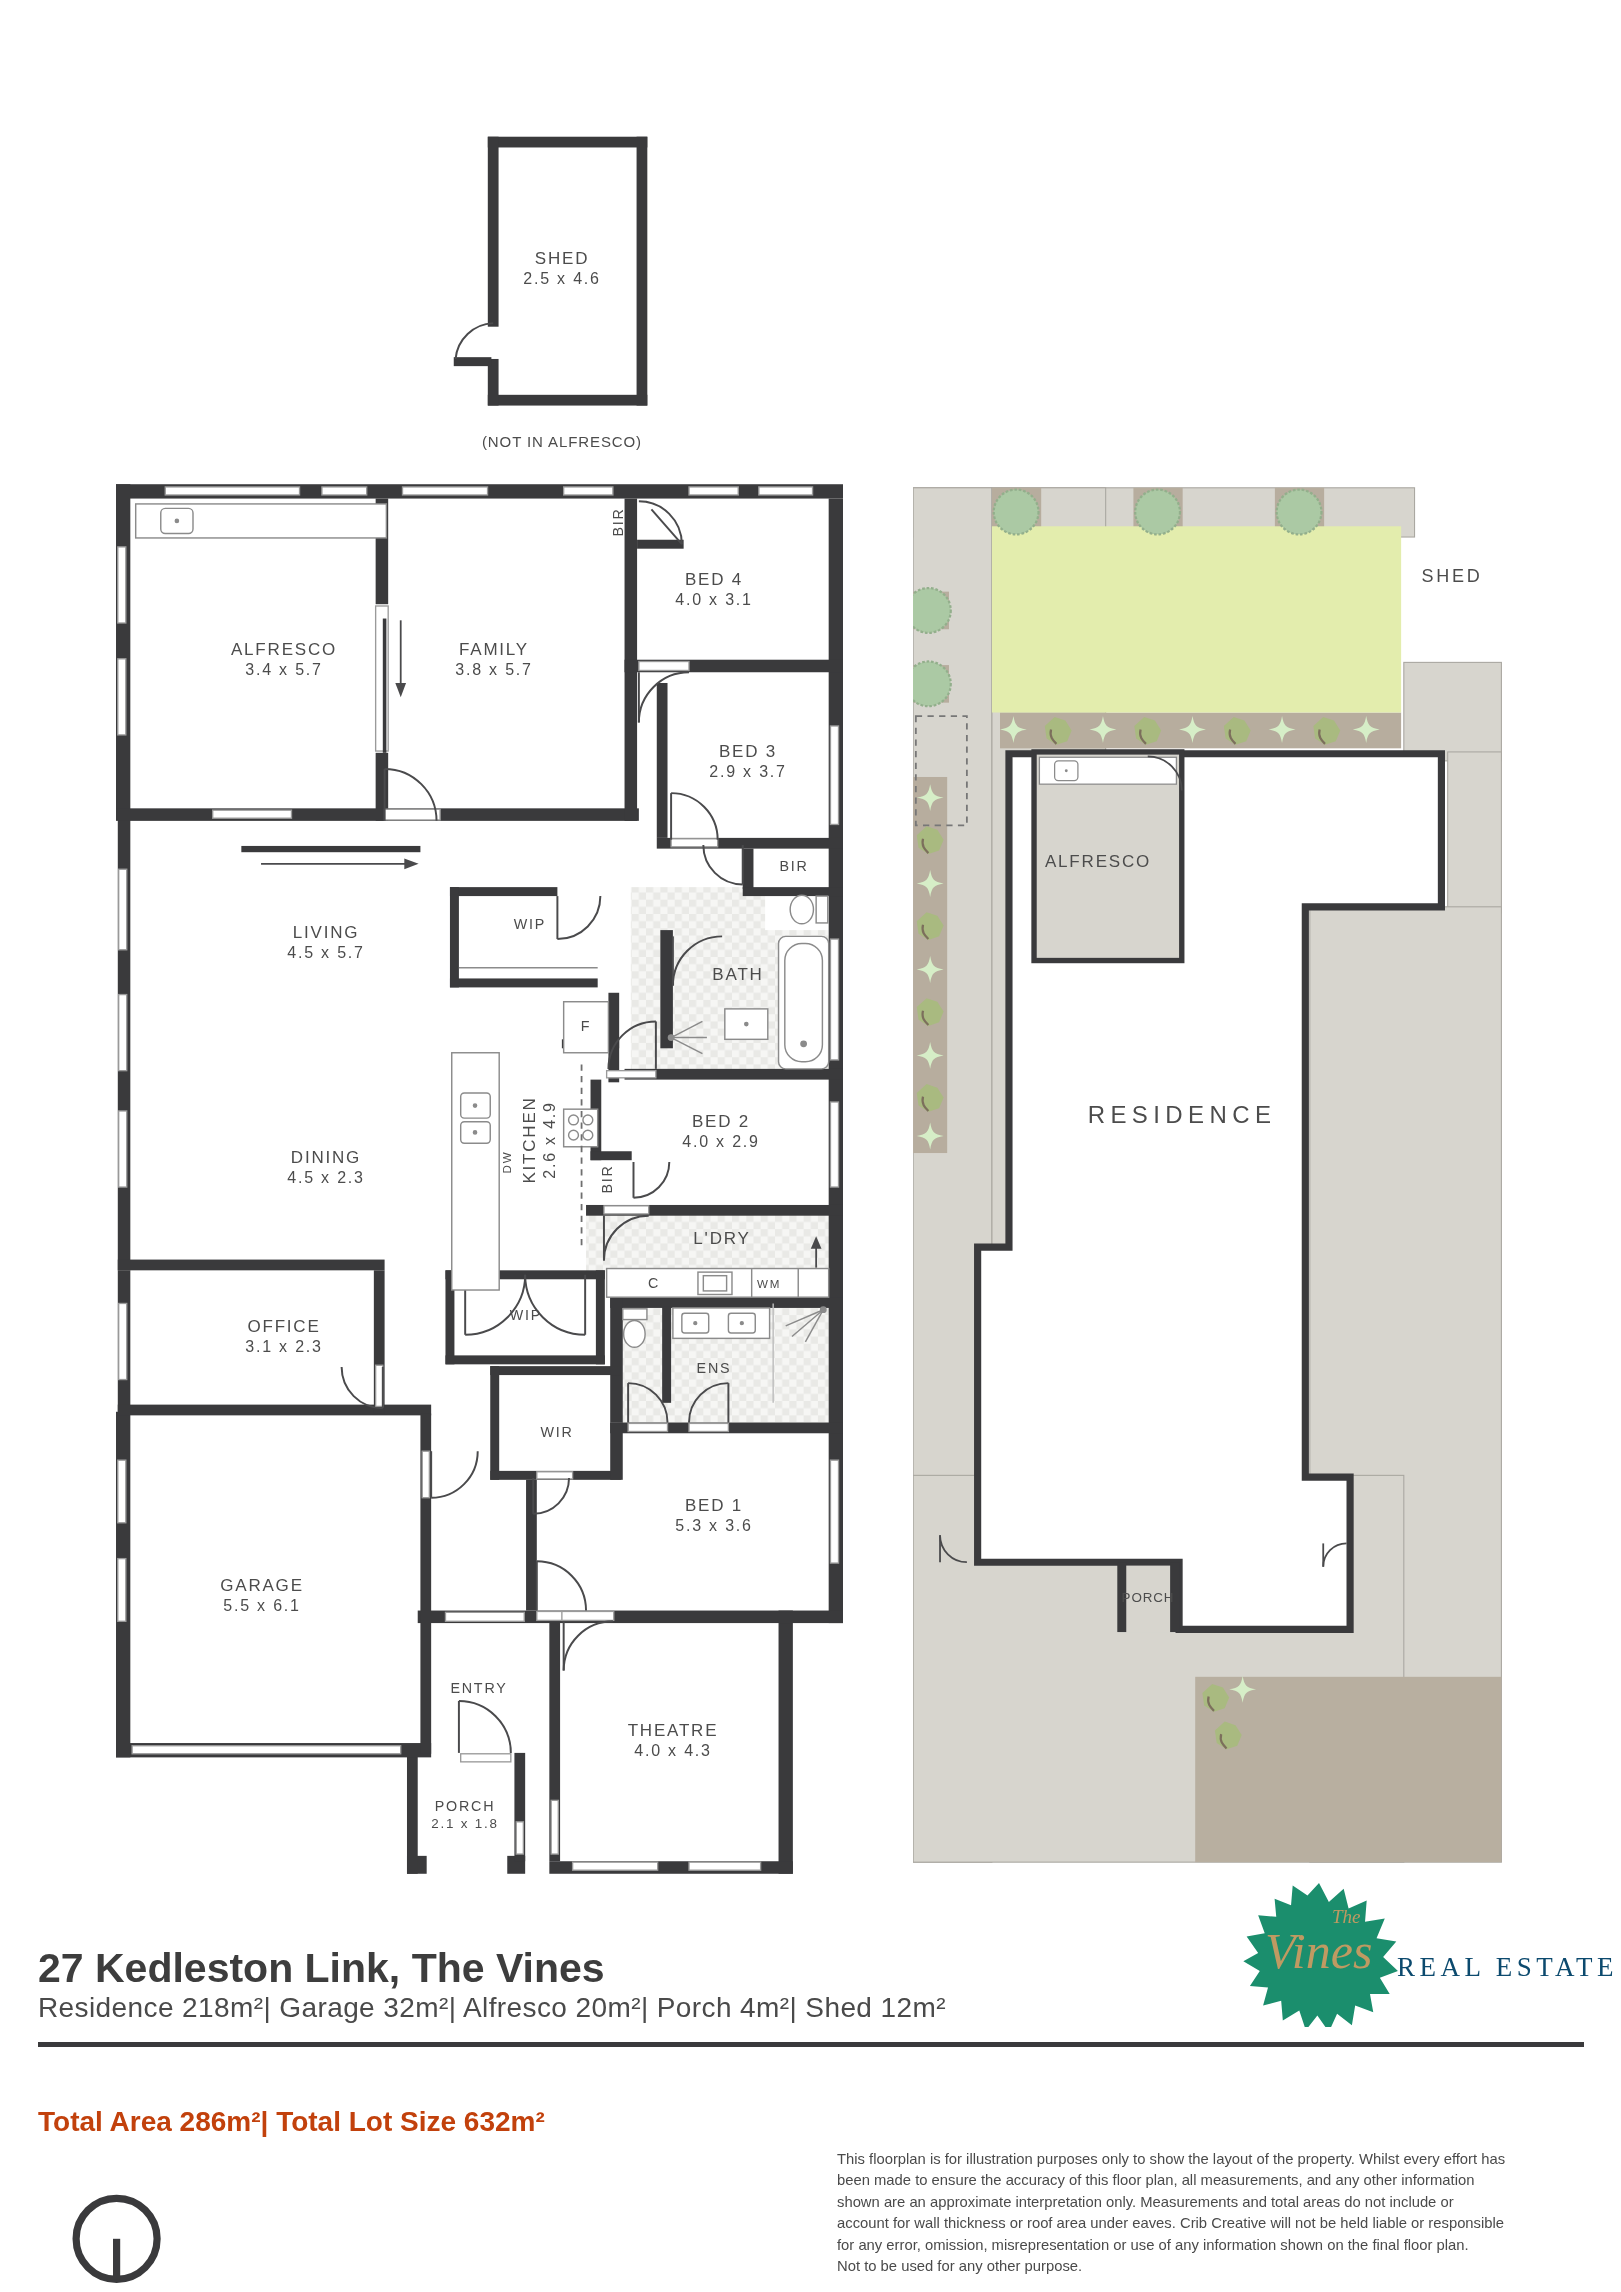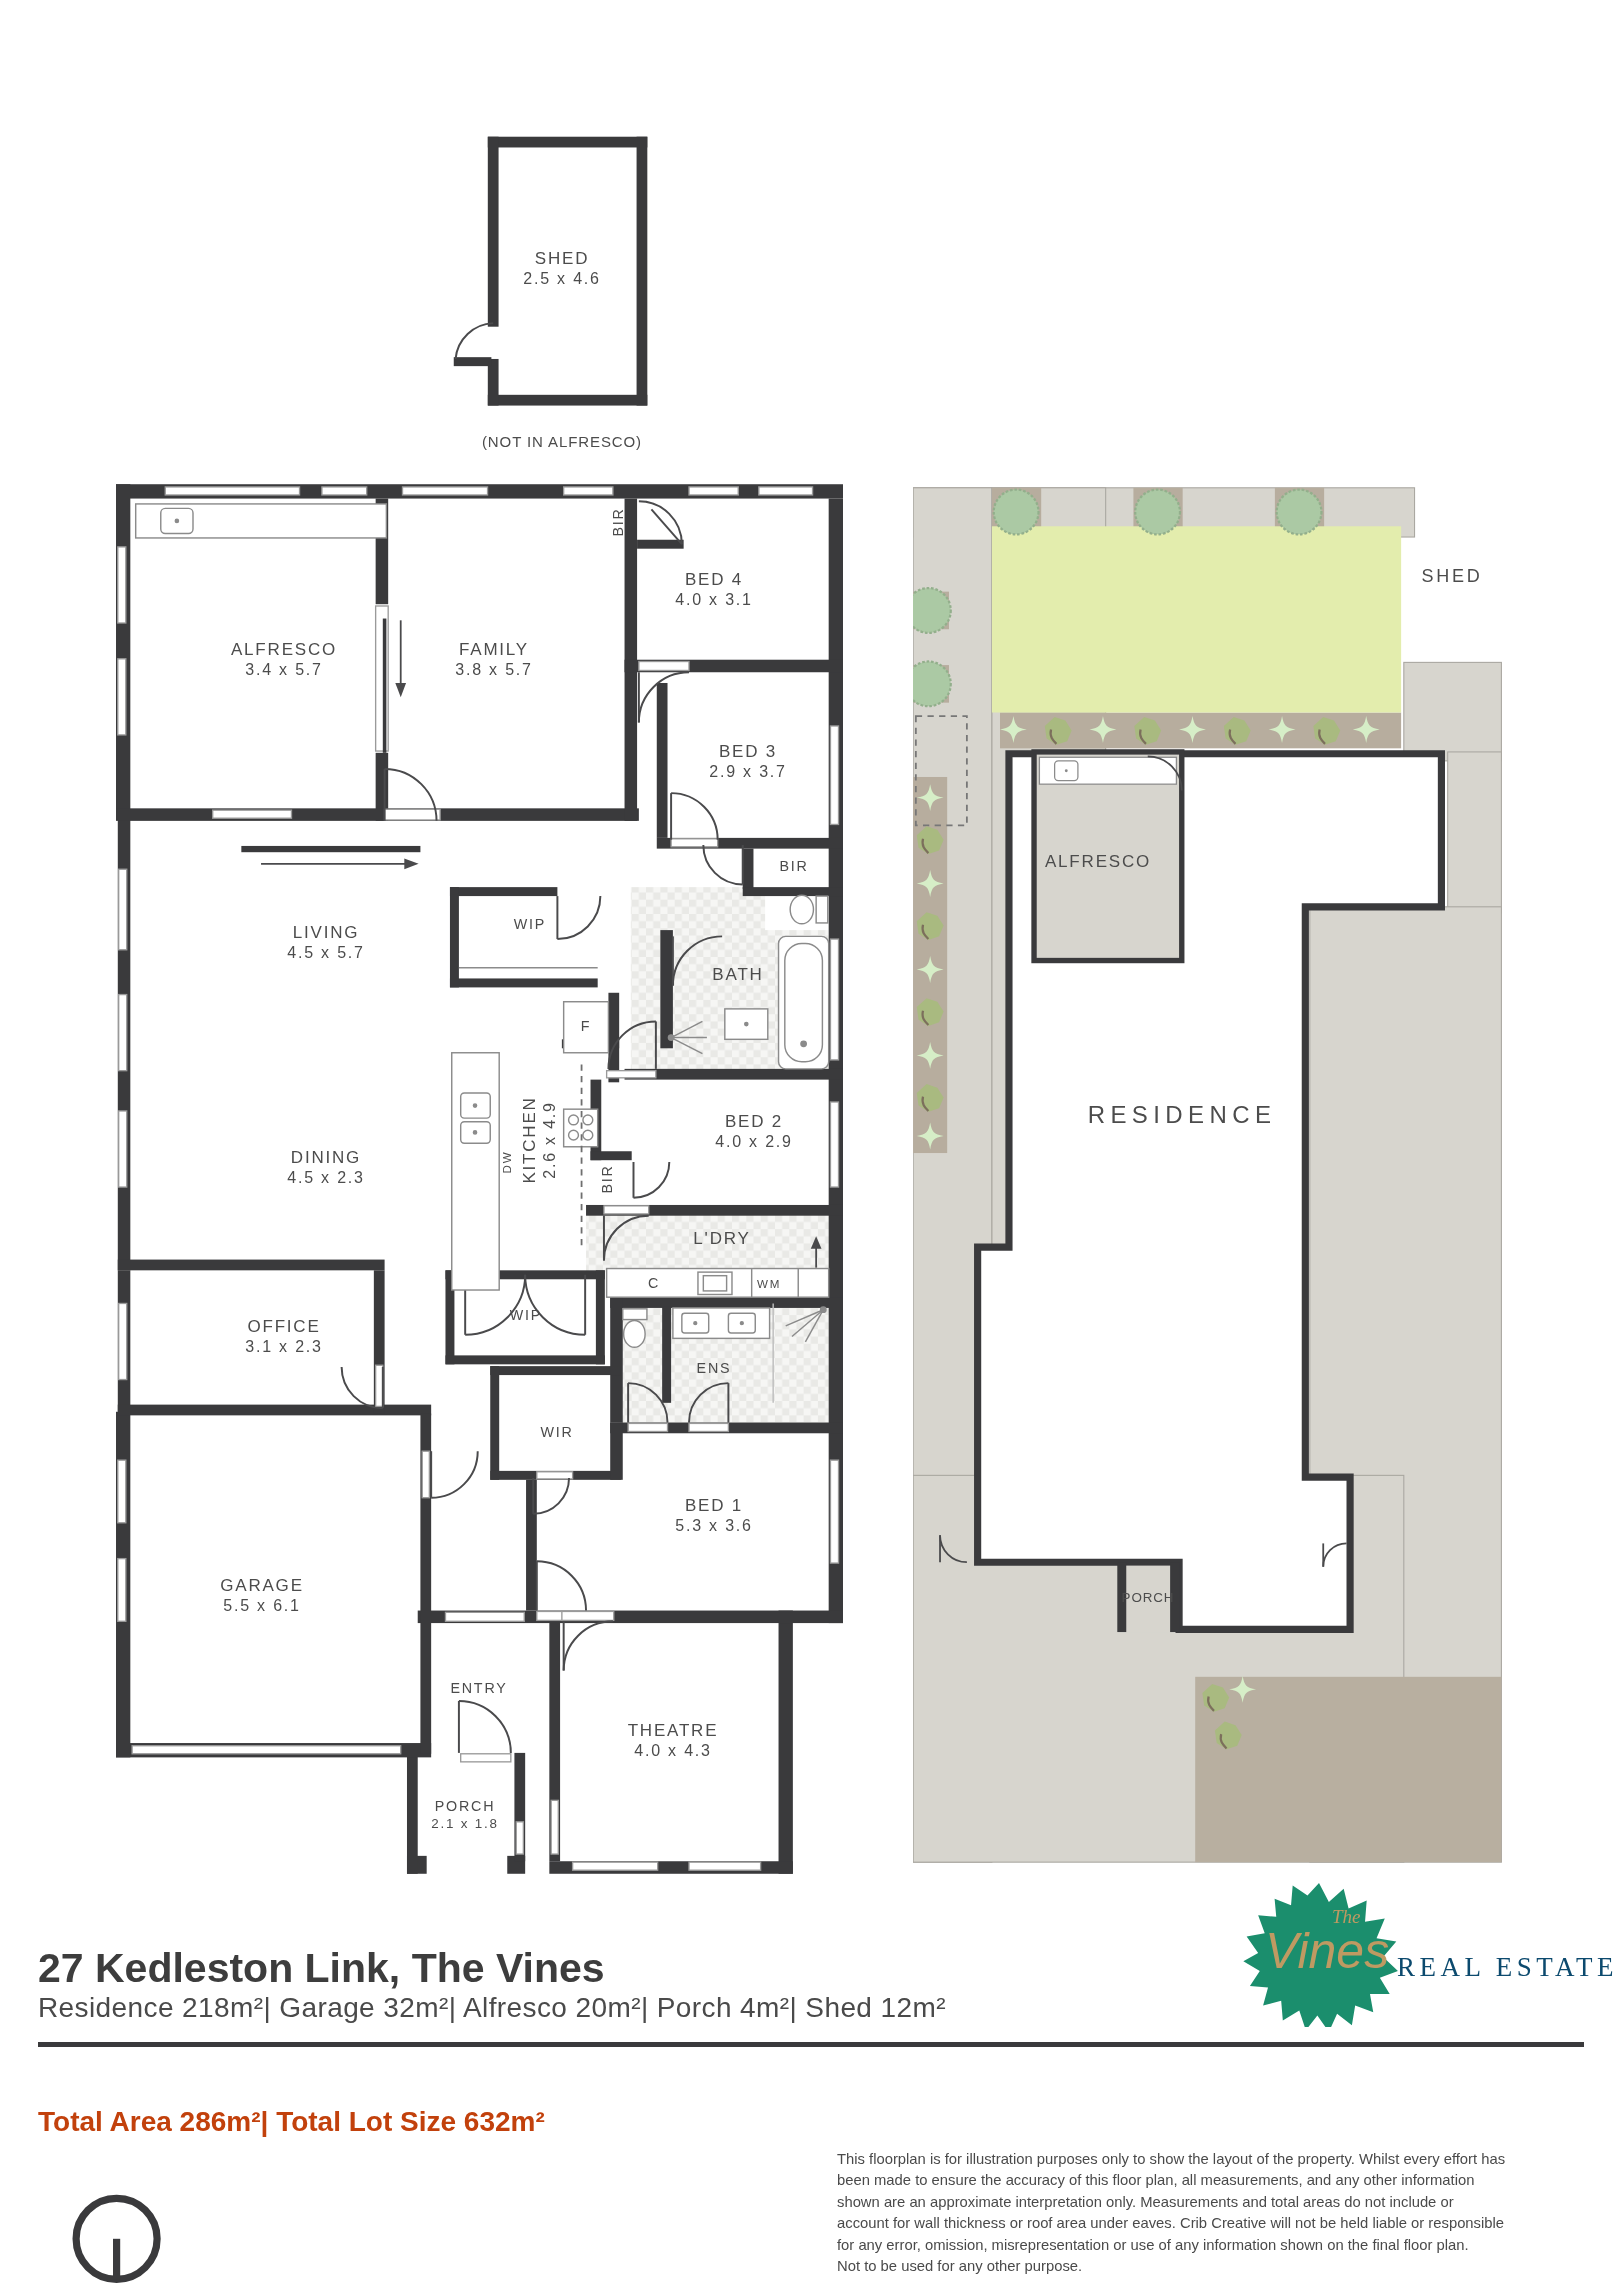--- a/index.html
+++ b/index.html
@@ -22,21 +22,21 @@
     color:#3d3d3d;letter-spacing:0px;}
   .rule{position:absolute;left:38px;top:2042px;width:1546px;height:4.5px;background:#3a3a3c;}
   .areas{position:absolute;left:38px;top:1992px;font-size:28px;color:#4a4a4a;letter-spacing:0.4px;}
   .totals{position:absolute;left:38px;top:2106px;font-size:28px;font-weight:bold;color:#c2410c;}
   .disclaimer{position:absolute;left:837px;top:2149px;width:699px;font-size:14.8px;
     color:#4a4a4a;line-height:1.45;white-space:pre-line;}
   .note{position:absolute;transform:translate(-50%,-50%);font-size:15px;color:#4c4c4c;letter-spacing:0.9px;}
   
   .logo-the{position:absolute;left:1332px;top:1906px;font-family:"Liberation Serif",serif;
     font-style:italic;font-size:19px;color:#bf9a62;}
-  .logo-vines{position:absolute;left:1265px;top:1922px;font-family:Liberation Sans, sans-serif;
+  .logo-vines{position:absolute;left:1265px;top:1922px;font-family:Liberation Serif, serif;
     font-style:italic;font-size:50px;color:#bf9a62;}
   .logo-tag{position:absolute;left:1397px;top:1952px;font-family:"Liberation Serif",serif;
     font-size:27px;color:#0c4a6e;letter-spacing:4.5px;}
   svg{display:block;}
 </style>
 </head>
 <body>
 
 <svg class="abs" style="left:443px;top:133px;" width="233" height="296" viewBox="0 0 260 330">
   <g fill="#3a3a3c">
@@ -332,21 +332,21 @@
       <div class="nm">KITCHEN</div>
       <div class="dm">2.6 x 4.9</div>
     </div>
   <div class="fl-label xs rot" style="left:391px;top:678px;">
       <div class="nm">DW</div>
     </div>
   <div class="fl-label" style="left:210px;top:684px;">
       <div class="nm">DINING</div>
       <div class="dm">4.5 x 2.3</div>
     </div>
-  <div class="fl-label" style="left:638px;top:648px;">
+  <div class="fl-label" style="left:605px;top:648px;">
       <div class="nm">BED 2</div>
       <div class="dm">4.0 x 2.9</div>
     </div>
   <div class="fl-label sm rot" style="left:492px;top:695px;">
       <div class="nm">BIR</div>
     </div>
   <div class="fl-label" style="left:606px;top:755px;">
       <div class="nm">L'DRY</div>
     </div>
   <div class="fl-label sm" style="left:538px;top:800px;">

